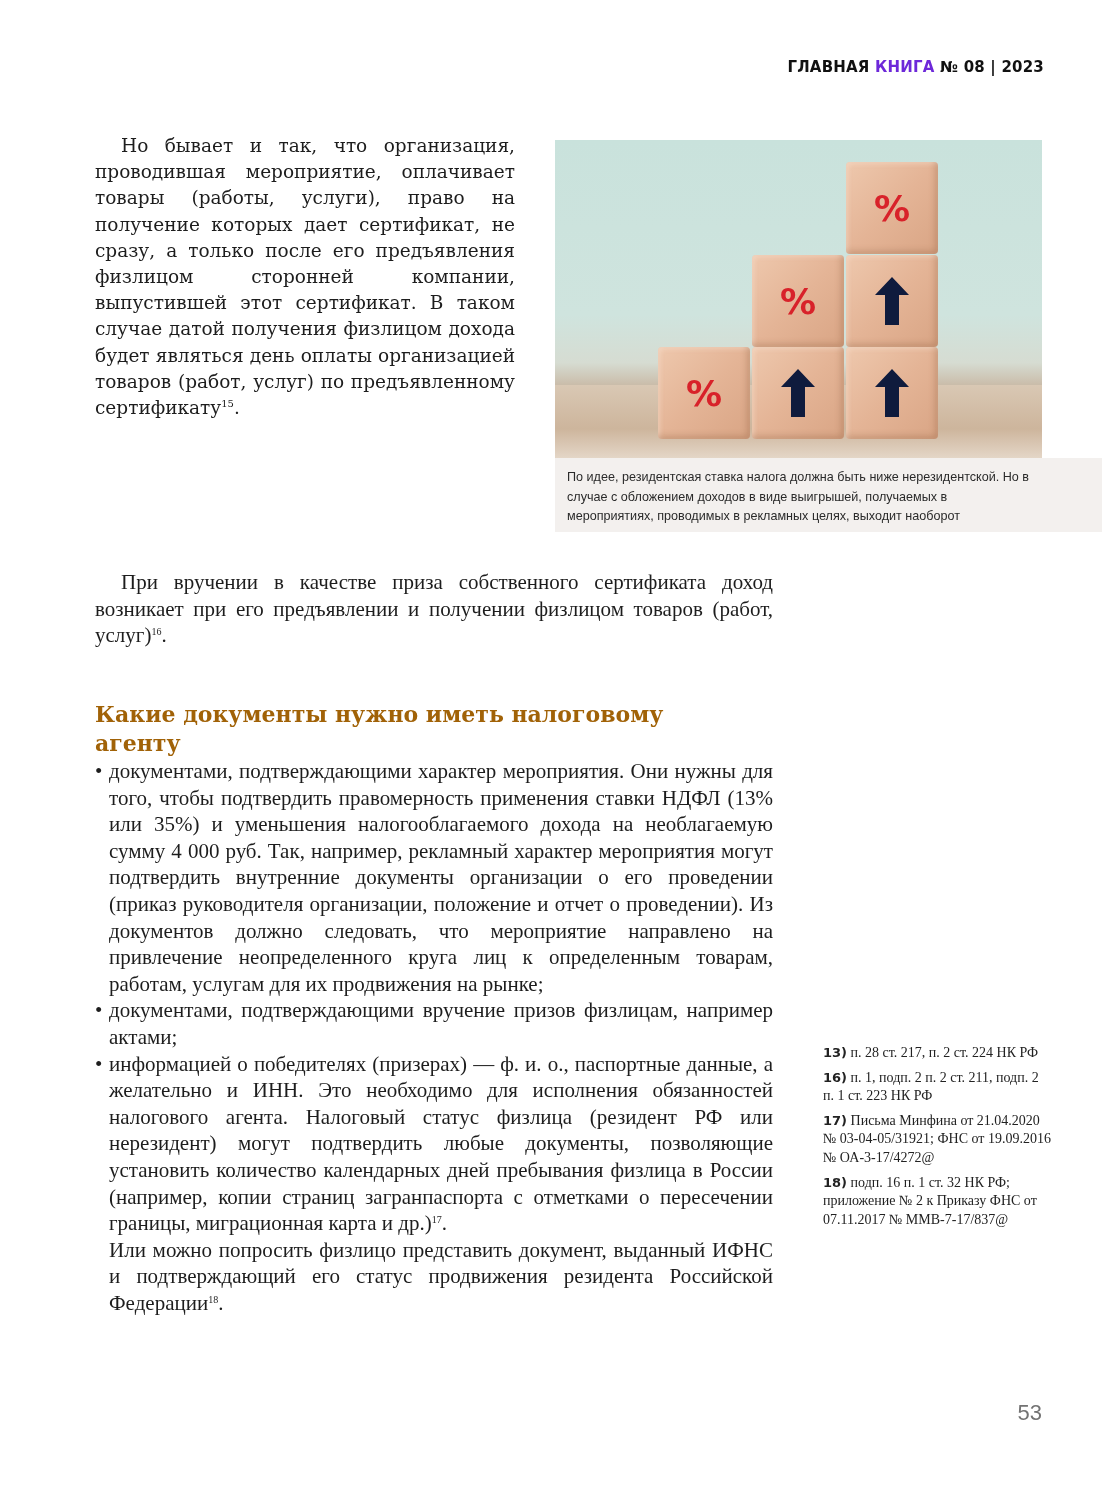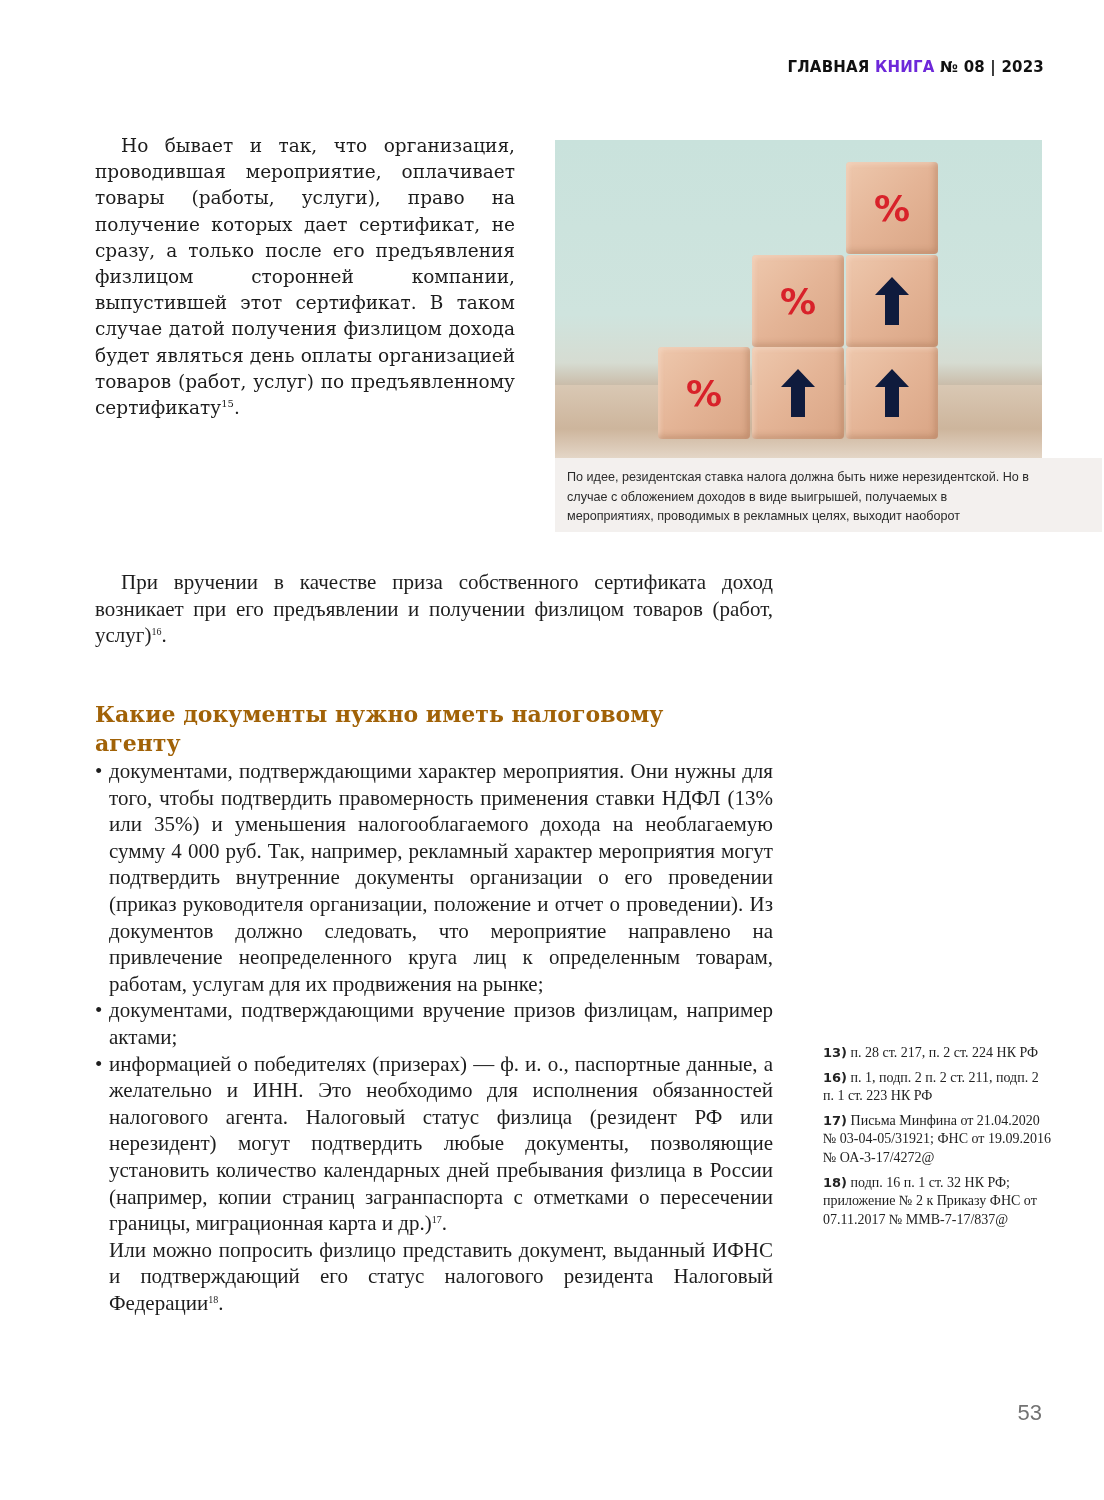--- a/index.html
+++ b/index.html
@@ -118,21 +118,21 @@
 </div>
 
 <h2 class="heading">Какие документы нужно иметь налоговому агенту</h2>
 
 <div class="body-list">
   <ul>
     <li><span class="bullet">•</span><span>документами, подтверждающими характер мероприятия. Они нужны для того, чтобы подтвердить правомерность применения ставки НДФЛ (13% или 35%) и уменьшения налогооблагаемого дохода на необлагаемую сумму 4 000 руб. Так, например, рекламный характер мероприятия могут подтвердить внутренние документы организации о его проведении (приказ руководителя организации, положение и отчет о проведении). Из документов должно следовать, что мероприятие направлено на привлечение неопределенного круга лиц к определенным товарам, работам, услугам для их продвижения на рынке;</span></li>
     <li><span class="bullet">•</span><span>документами, подтверждающими вручение призов физлицам, например актами;</span></li>
     <li><span class="bullet">•</span><span>информацией о победителях (призерах) — ф. и. о., паспортные данные, а желательно и ИНН. Это необходимо для исполнения обязанностей налогового агента. Налоговый статус физлица (резидент РФ или нерезидент) могут подтвердить любые документы, позволяющие установить количество календарных дней пребывания физлица в России (например, копии страниц загранпаспорта с отметками о пересечении границы, миграционная карта и др.)</span><sup>17</sup><span>.</span></li>
   </ul>
-  <p class="tail"><span>Или можно попросить физлицо представить документ, выданный ИФНС и подтверждающий его статус налогового резидента Налоговый Федерации</span><sup>18</sup><span>.</span></p>
+  <p class="tail"><span>Или можно попросить физлицо представить документ, выданный ИФНС и подтверждающий его статус продвижения резидента Российской Федерации</span><sup>18</sup><span>.</span></p>
 </div>
 
 <div class="footnotes">
   <div class="fn"><span class="fn-num">13)</span><span> п. 28 ст. 217, п. 2 ст. 224 НК РФ</span></div>
   <div class="fn"><span class="fn-num">16)</span><span> п. 1, подп. 2 п. 2 ст. 211, подп. 2 п. 1 ст. 223 НК РФ</span></div>
   <div class="fn"><span class="fn-num">17)</span><span> Письма Минфина от 21.04.2020 № 03-04-05/31921; ФНС от 19.09.2016 № ОА-3-17/4272@</span></div>
   <div class="fn"><span class="fn-num">18)</span><span> подп. 16 п. 1 ст. 32 НК РФ; приложение № 2 к Приказу ФНС от 07.11.2017 № ММВ-7-17/837@</span></div>
 </div>
 
 <div class="page-number">53</div>

